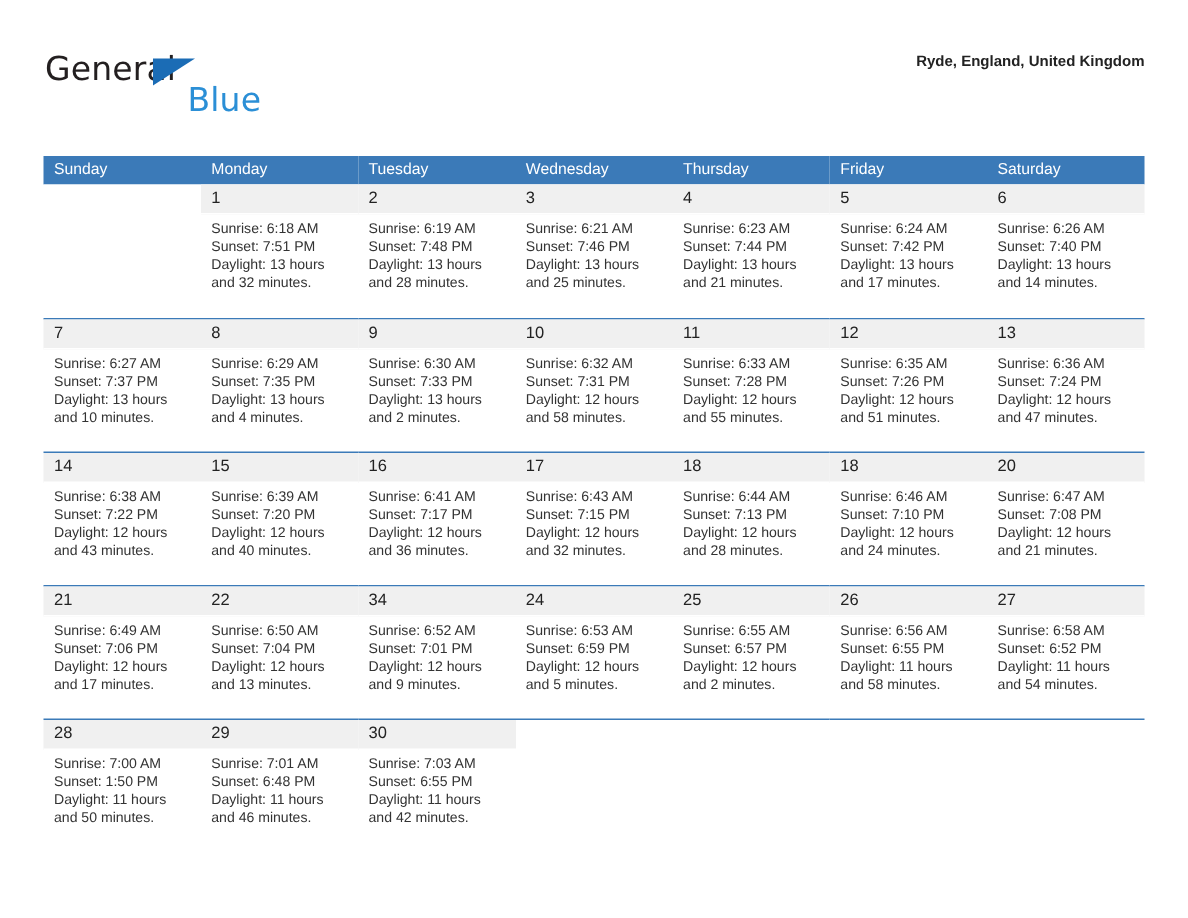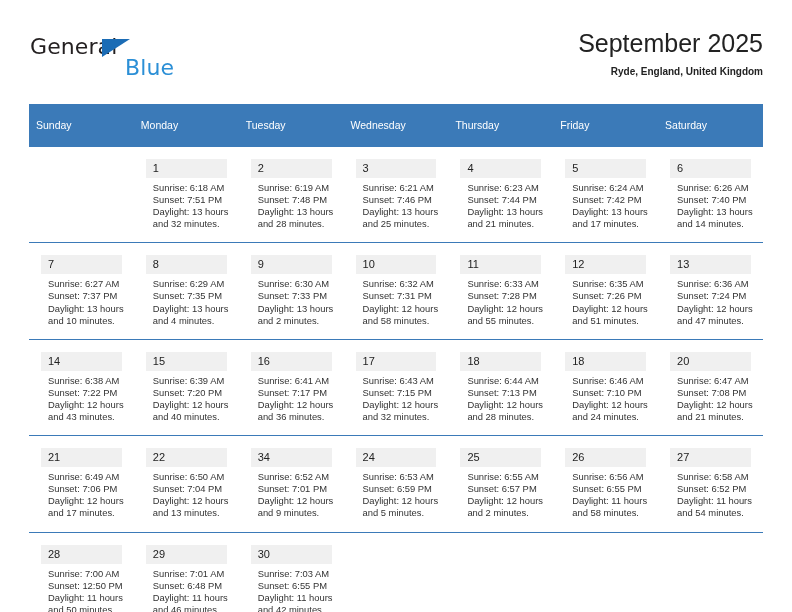--- a/index.html
+++ b/index.html
@@ -96,21 +96,21 @@
   .calendar {
     position: absolute;
     left: 29px;
     top: 104px;
     width: 734px;
     border-collapse: collapse;
     table-layout: fixed;
   }
   .calendar th,
   .calendar td {
-    padding: 12px;
+    padding: 0;
     margin: 0;
     vertical-align: top;
   }
   .dow-row th {
     background: #3b7ab8;
     color: #ffffff;
     font-size: 10.5px;
     font-weight: 400;
     text-align: left;
     height: 19px;
@@ -166,21 +166,20 @@
 
   <div class="page-header">
 
     <div class="brand">
       <span class="brand-general">General</span>
       <span class="brand-triangle"></span>
       <span class="brand-blue">Blue</span>
     </div>
 
     <div class="title-block">
-      <div class="cal-title">September 2025</div>
       <div class="cal-subtitle">Ryde, England, United Kingdom</div>
     </div>
 
   </div>
 
   <table class="calendar">
     <thead>
       <tr class="dow-row" id="dow-row">
           <th>Sunday</th>
           <th>Monday</th>
@@ -557,21 +556,21 @@
           </td>
         </tr>
         <tr class="week-row">
           <td class="day-cell">
             <div class="day-cell-inner">
               <div class="day-num-band">
                 <span class="day-num">28</span>
               </div>
               <div class="day-lines">
                 <div class="day-line">Sunrise: 7:00 AM</div>
-                <div class="day-line">Sunset: 12:50 PM</div>
+                <div class="day-line">Sunset: 1:50 PM</div>
                 <div class="day-line">Daylight: 11 hours</div>
                 <div class="day-line">and 50 minutes.</div>
               </div>
             </div>
           </td>
           <td class="day-cell">
             <div class="day-cell-inner">
               <div class="day-num-band">
                 <span class="day-num">29</span>
               </div>

